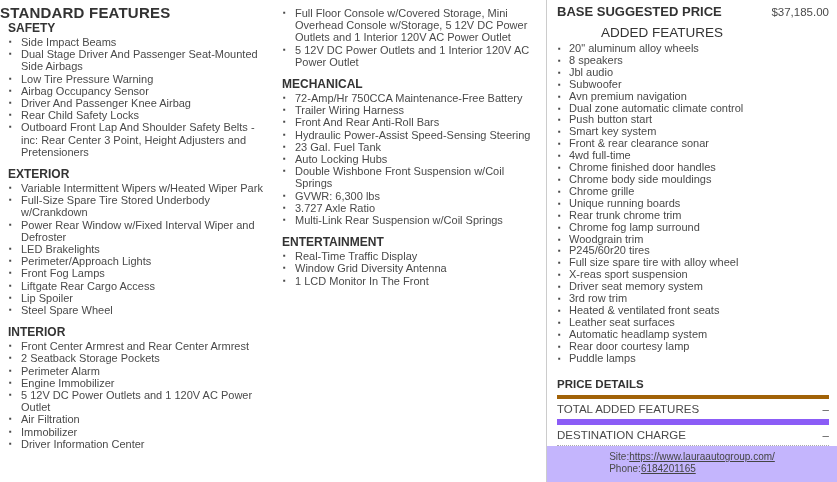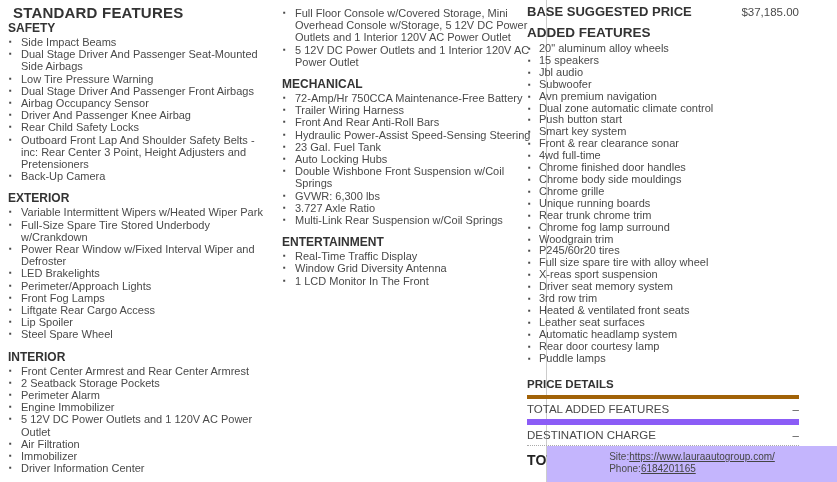--- a/index.html
+++ b/index.html
@@ -1,38 +1,38 @@
 <!DOCTYPE html>
 <html><head>
 <meta charset="utf-8">
 <style>
   * { margin:0; padding:0; box-sizing:border-box; }
   html,body { width:837px; height:482px; background:#ffffff; }
   body { font-family:"Liberation Sans", sans-serif; color:#4a4a4a; overflow:hidden; }
   .page { position:relative; width:837px; height:482px; background:#fff; }
 
-  .sf-title { position:absolute; left:13px; top:4px; font-size:15px; font-weight:bold; color:#333; letter-spacing:.2px; }
+  .sf-title { position:absolute; left:0; top:4px; font-size:15px; font-weight:bold; color:#333; letter-spacing:.2px; }
 
   .feat-col { position:absolute; top:21px; }
   .col1 { left:8px;  width:262px; }
   .col2 { left:282px; width:252px; top:7px; }
 
   .section-heading { font-size:12px; font-weight:bold; color:#333; line-height:14px; margin:9px 0 1px 0; }
   .feat-col > .section-heading:first-child { margin-top:0; }
   .feature-list { list-style:none; }
   .feature-list li { position:relative; font-size:11px; line-height:12.2px; padding-left:13px; color:#4a4a4a; }
   .feature-list li::before { content:"▪"; position:absolute; left:1px; top:0; font-size:8px; line-height:12.2px; color:#4a4a4a; }
 
   .v-divider { position:absolute; left:546px; top:0; width:1px; height:482px; background:#ccc; }
 
-  .price-panel { position:absolute; left:517px; top:0; width:290px; height:482px; padding:4px 8px 8px 10px; }
+  .price-panel { position:absolute; left:547px; top:0; width:290px; height:482px; padding:4px 8px 8px 10px; }
   .base-row { display:flex; justify-content:space-between; align-items:baseline; }
   .base-label { font-size:13px; font-weight:bold; color:#333; }
   .base-value { font-size:11.5px; color:#4a4a4a; }
-  .added-title { font-size:13.5px; font-weight:bold; color:#333; margin-top:6px; }
+  .added-title { font-size:13.5px; font-weight:normal; color:#333; margin-top:6px;margin-left:44px; }
   .added-list { list-style:none; margin-top:3px; }
   .added-list li { position:relative; font-size:11px; line-height:11.9px; padding-left:12px; color:#4a4a4a; }
   .added-list li::before { content:"▪"; position:absolute; left:1px; top:0; font-size:8px; line-height:11.9px; color:#4a4a4a; }
 
   .price-details-title { font-size:11.5px; font-weight:bold; color:#333; margin-top:14px; padding-bottom:5px; border-bottom:4px solid #a16207; }
   .price-rows { }
   .price-row { display:flex; justify-content:space-between; align-items:center; font-size:11.5px; color:#4a4a4a; padding:4px 0; border-bottom:6px solid #8b5cf6; }
   .price-row:last-child { border-bottom:1px dotted #ababab; }
   .total-row { display:flex; justify-content:space-between; align-items:baseline; padding-top:6px; }
   .total-label { font-size:14px; font-weight:bold; color:#222; letter-spacing:.2px; }
@@ -48,26 +48,24 @@
 <div class="page">
 
   <div class="sf-title">STANDARD FEATURES</div>
 
   <div class="feat-col col1">
       <div class="section-heading">SAFETY</div>
       <ul class="feature-list">
         <li>Side Impact Beams</li>
         <li>Dual Stage Driver And Passenger Seat-Mounted Side Airbags</li>
         <li>Low Tire Pressure Warning</li>
-        <li>Dual Stage Driver And Passenger Front Airbags</li>
         <li>Airbag Occupancy Sensor</li>
         <li>Driver And Passenger Knee Airbag</li>
         <li>Rear Child Safety Locks</li>
         <li>Outboard Front Lap And Shoulder Safety Belts -inc: Rear Center 3 Point, Height Adjusters and Pretensioners</li>
-        <li>Back-Up Camera</li>
       </ul>
       <div class="section-heading">EXTERIOR</div>
       <ul class="feature-list">
         <li>Variable Intermittent Wipers w/Heated Wiper Park</li>
         <li>Full-Size Spare Tire Stored Underbody w/Crankdown</li>
         <li>Power Rear Window w/Fixed Interval Wiper and Defroster</li>
         <li>LED Brakelights</li>
         <li>Perimeter/Approach Lights</li>
         <li>Front Fog Lamps</li>
         <li>Liftgate Rear Cargo Access</li>
@@ -116,21 +114,21 @@
 
   <div class="price-panel">
     <div class="base-row">
       <span class="base-label">BASE SUGGESTED PRICE</span>
       <span class="base-value">$37,185.00</span>
     </div>
 
     <div class="added-title">ADDED FEATURES</div>
     <ul class="added-list">
         <li>20" aluminum alloy wheels</li>
-        <li>15 speakers</li>
+        <li>8 speakers</li>
         <li>Jbl audio</li>
         <li>Subwoofer</li>
         <li>Avn premium navigation</li>
         <li>Dual zone automatic climate control</li>
         <li>Push button start</li>
         <li>Smart key system</li>
         <li>Front &amp; rear clearance sonar</li>
         <li>4wd full-time</li>
         <li>Chrome finished door handles</li>
         <li>Chrome body side mouldings</li>

